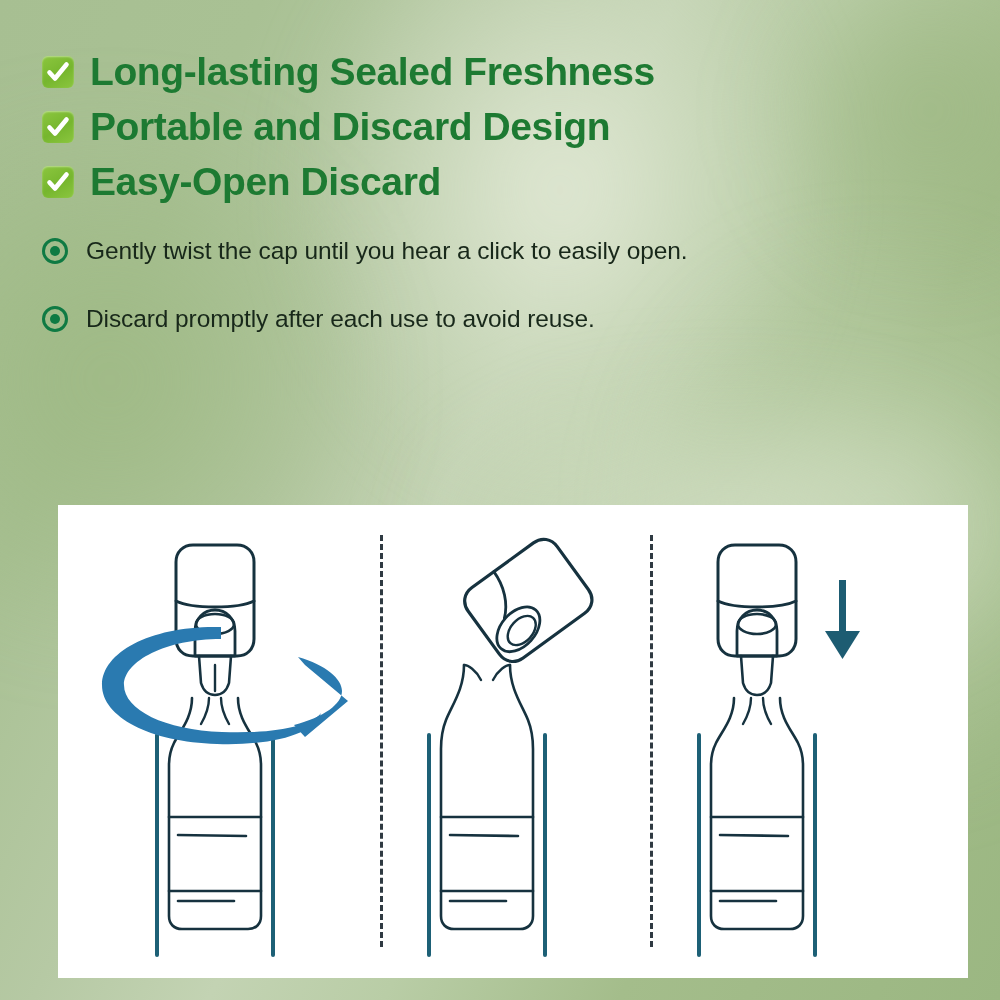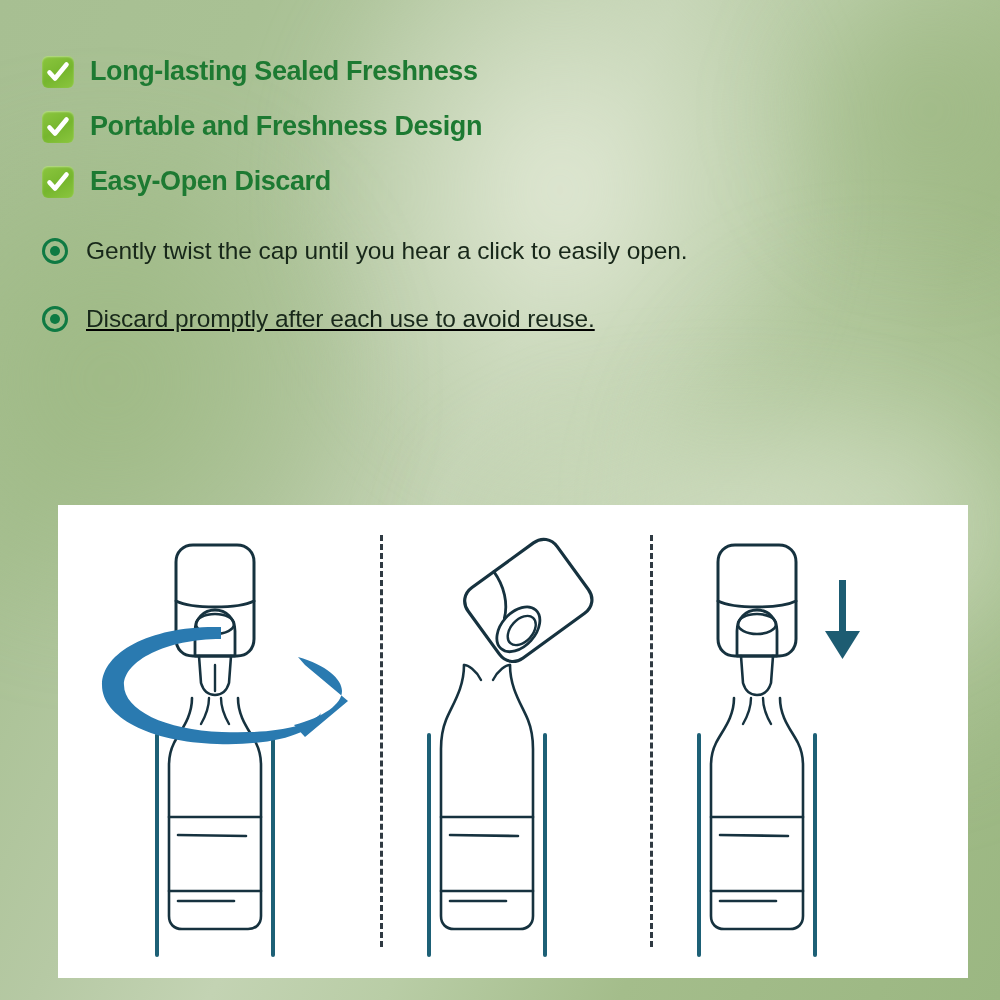--- a/index.html
+++ b/index.html
@@ -110,40 +110,40 @@
     flex: 0 0 auto;
     margin-right: 16px;
   }
   .check-box svg {
     position: absolute;
     left: 3px;
     top: 3px;
   }
   .feature-text {
     color: #1d7a32;
-    font-size: 27px;
+    font-size: 39px;
     font-weight: bold;
     letter-spacing: -0.4px;
     line-height: 1;
     white-space: nowrap;
   }
 
   
   .steps {
     position: absolute;
     left: 42px;
     top: 234px;
     width: 830px;
   }
   .step-row {
     display: flex;
     align-items: flex-start;
     margin-bottom: 34px;
   }
-  .step-row:last-child { margin-bottom: 0; text-decoration: underline; }
+  .step-row:last-child { margin-bottom: 0; }
 
   .bullet {
     width: 26px;
     height: 26px;
     border-radius: 50%;
     border: 3px solid #0f7a43;
     background: transparent;
     position: relative;
     flex: 0 0 auto;
     margin-right: 18px;
@@ -217,21 +217,21 @@
       </span>
       <span class="feature-text">Long-lasting Sealed Freshness</span>
     </div>
 
     <div class="feature-row">
       <span class="check-box">
         <svg width="26" height="26" viewBox="0 0 26 26">
           <path d="M4.5 13.5 L10 19.5 L21.5 5.5" fill="none" stroke="#ffffff" stroke-width="4.6" stroke-linecap="round" stroke-linejoin="round"></path>
         </svg>
       </span>
-      <span class="feature-text">Portable and Freshness Design</span>
+      <span class="feature-text">Portable and Discard Design</span>
     </div>
 
     <div class="feature-row">
       <span class="check-box">
         <svg width="26" height="26" viewBox="0 0 26 26">
           <path d="M4.5 13.5 L10 19.5 L21.5 5.5" fill="none" stroke="#ffffff" stroke-width="4.6" stroke-linecap="round" stroke-linejoin="round"></path>
         </svg>
       </span>
       <span class="feature-text">Easy-Open Discard</span>
     </div>

